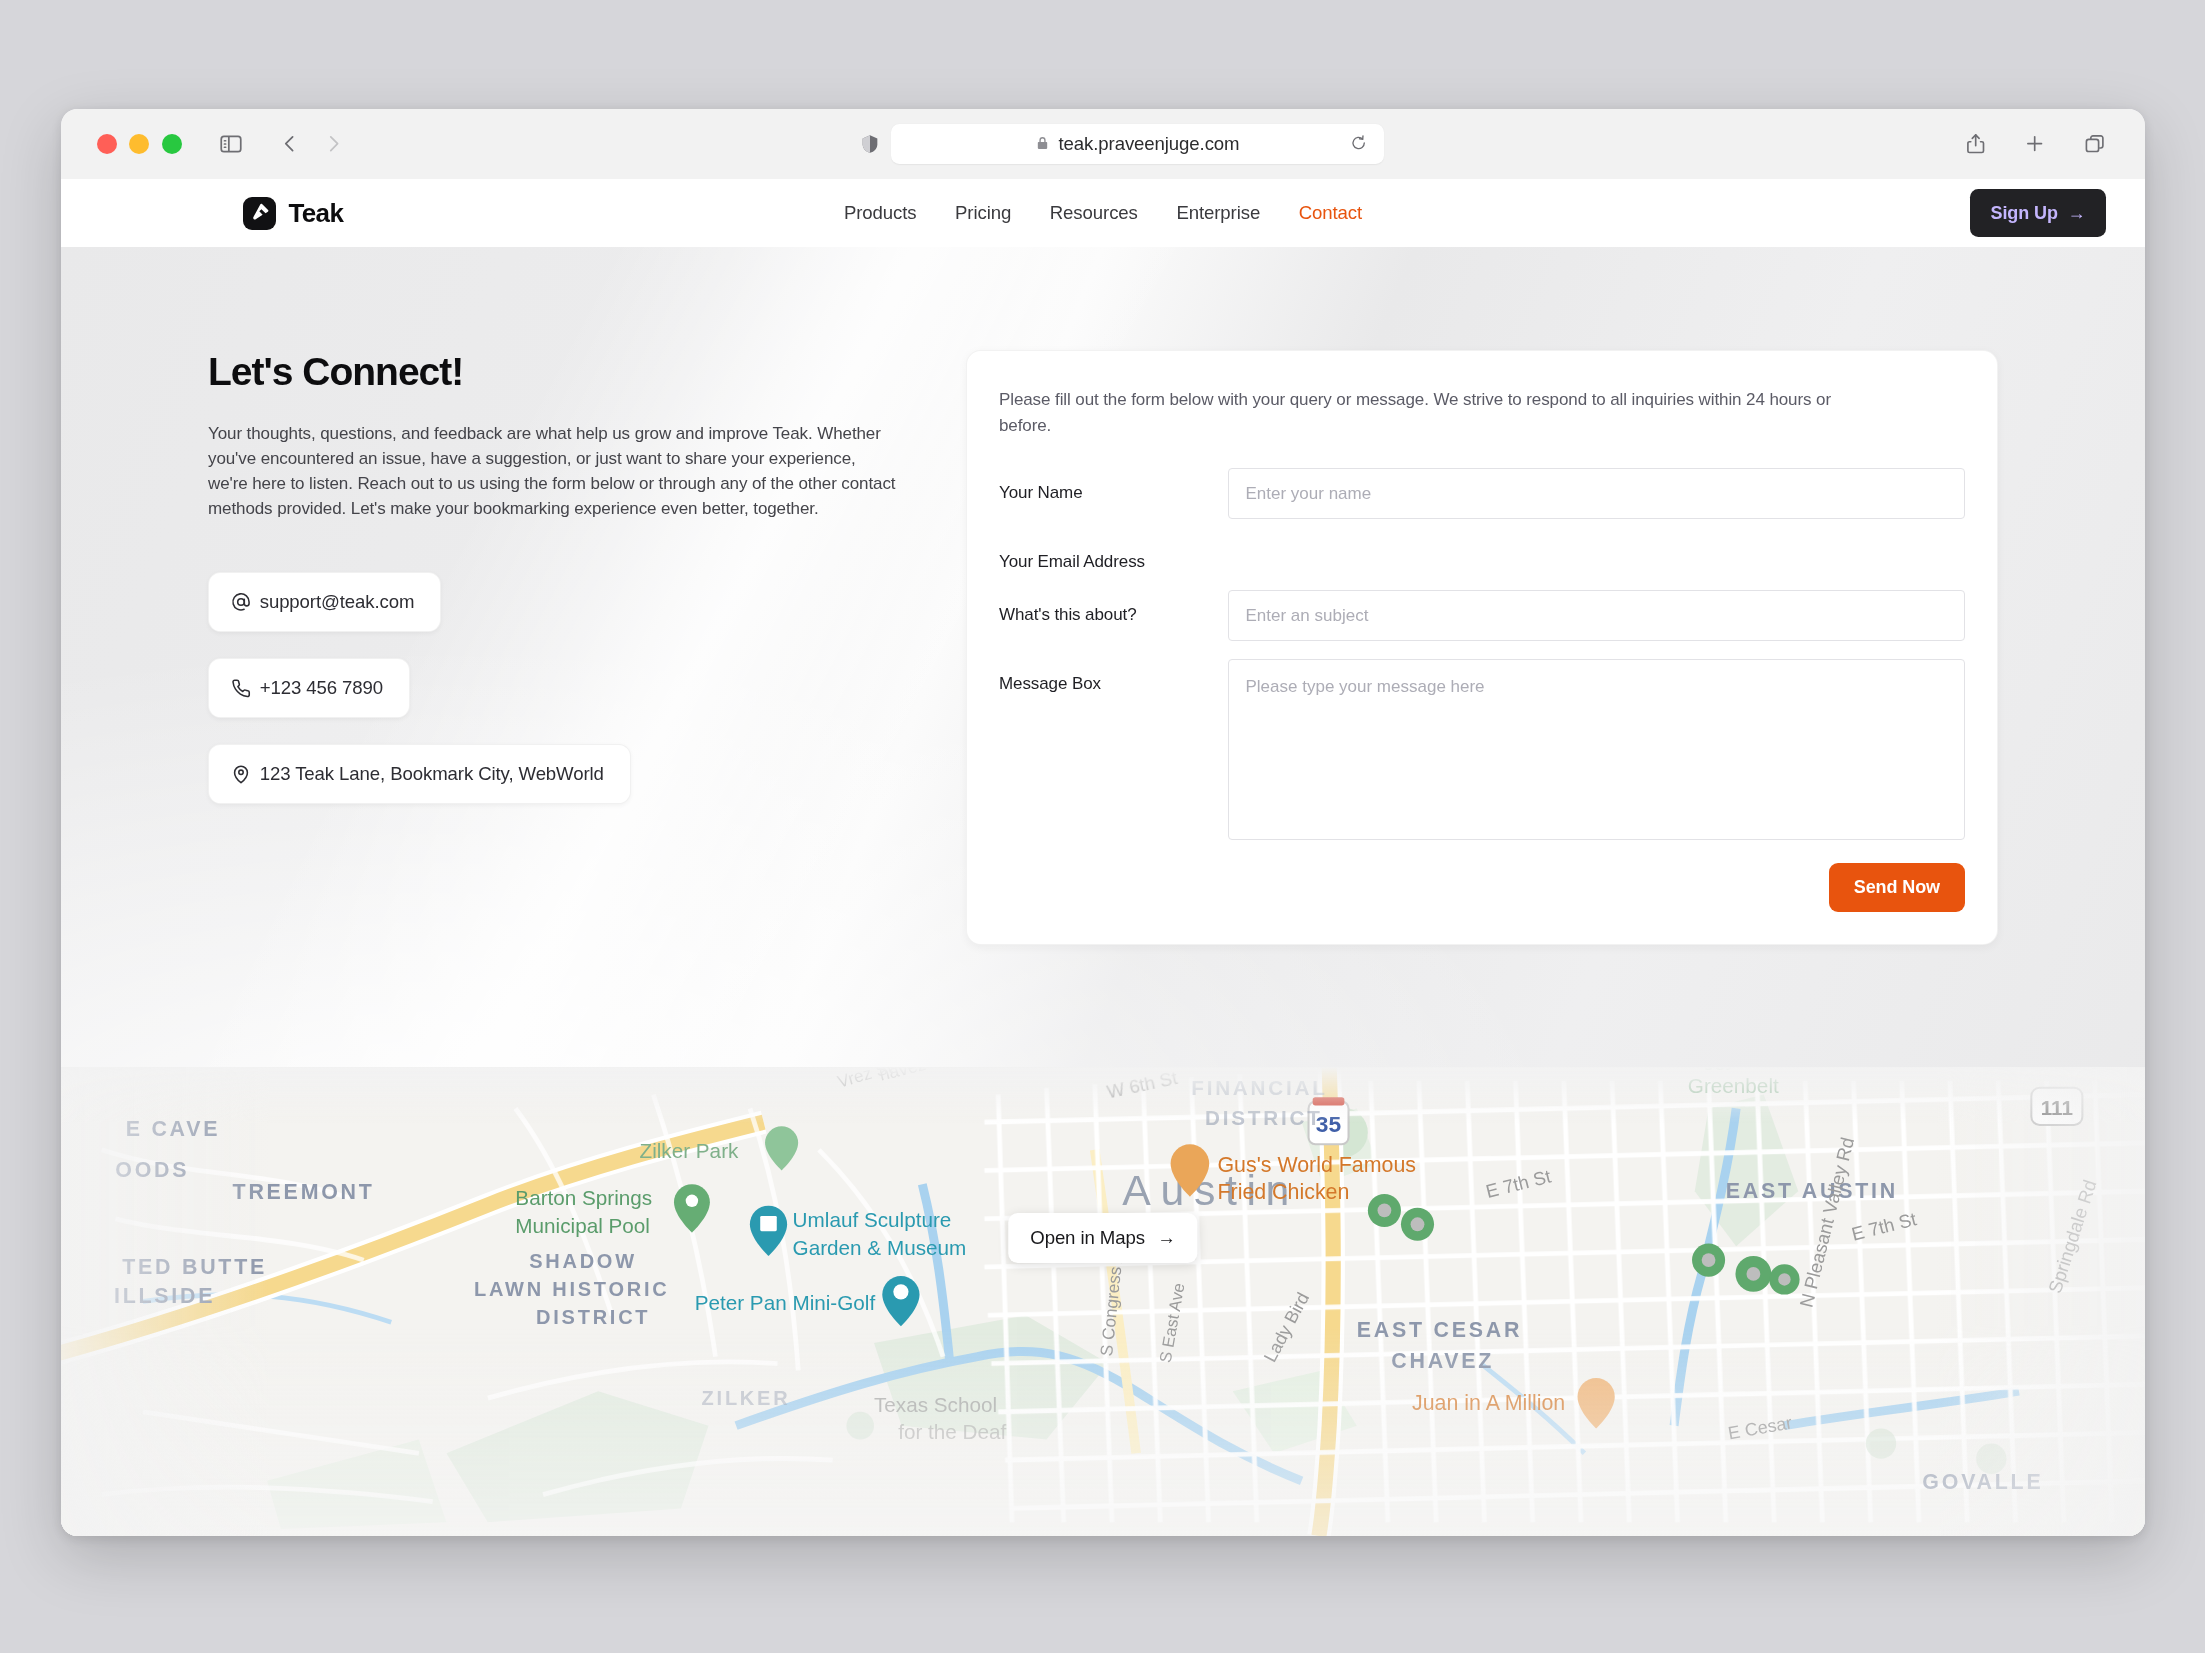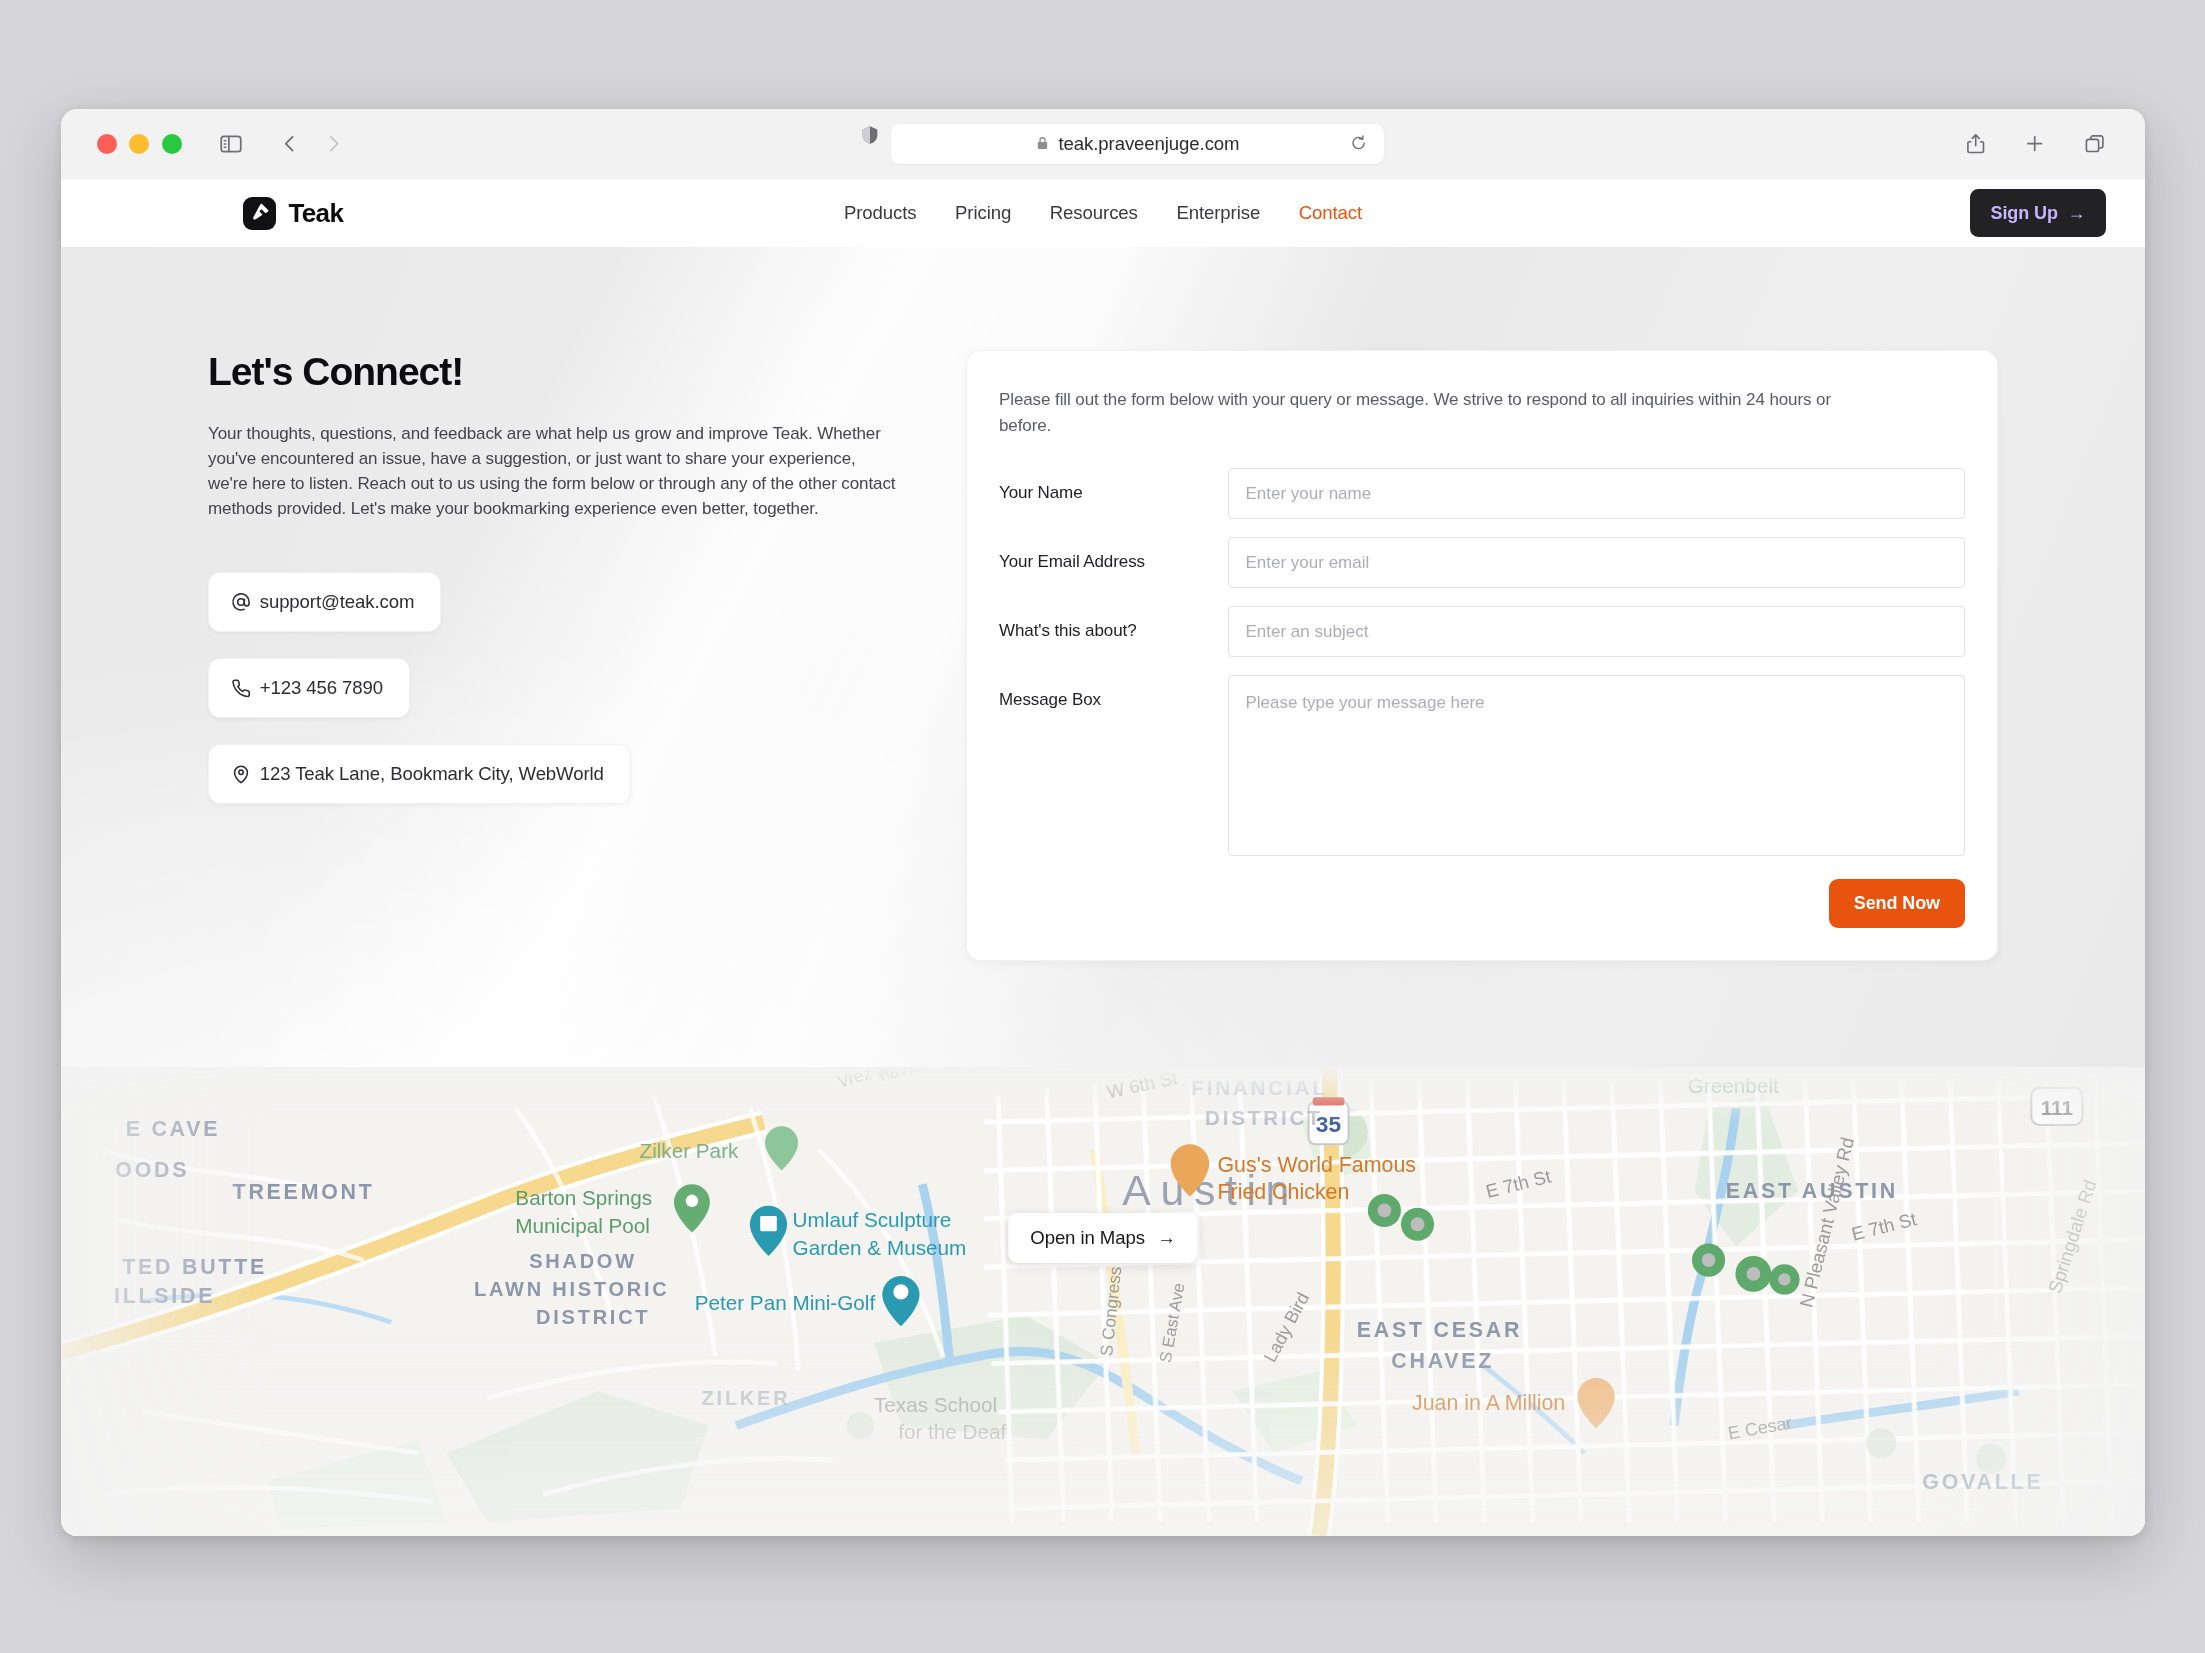--- a/index.html
+++ b/index.html
@@ -34,21 +34,21 @@
   .dot.amber { background: #febc2e; }
   .dot.green { background: #28c840; }
 
   .tb-icon { color: #6e6e73; display: flex; align-items: center; justify-content: center; }
   .sidebar-btn { margin-left: 36px; }
   .nav-arrows { display: flex; gap: 20.7px; margin-left: 34px; }
   .nav-arrows .fwd { opacity: .35; }
 
   .addr-wrap {
     position: absolute; left: 0; right: 0;
-    display: flex; align-items: flex-start; justify-content: center;
+    display: flex; align-items: center; justify-content: center;
     gap: 10px; pointer-events: none; margin-left: 36px;
   }
   .shield { pointer-events: auto; }
   .addressbar {
     pointer-events: auto;
     position: relative;
     width: 493px; height: 40px;
     background: #fff;
     border-radius: 8.3px;
     display: flex; align-items: center; justify-content: center;
@@ -387,21 +387,20 @@
       <div class="formcard">
         <p class="form-intro">Please fill out the form below with your query or message. We strive to respond to all inquiries within 24 hours or before.</p>
 
         <div class="field">
           <span class="flabel">Your Name</span>
           <input type="text" placeholder="Enter your name" style="">
         </div>
 
         <div class="field">
           <span class="flabel">Your Email Address</span>
-          <input type="text" placeholder="Enter your email" style="">
         </div>
 
         <div class="field">
           <span class="flabel">What's this about?</span>
           <input type="text" placeholder="Enter an subject" style="">
         </div>
 
         <div class="field">
           <span class="flabel">Message Box</span>
           <textarea placeholder="Please type your message here" style=""></textarea>

